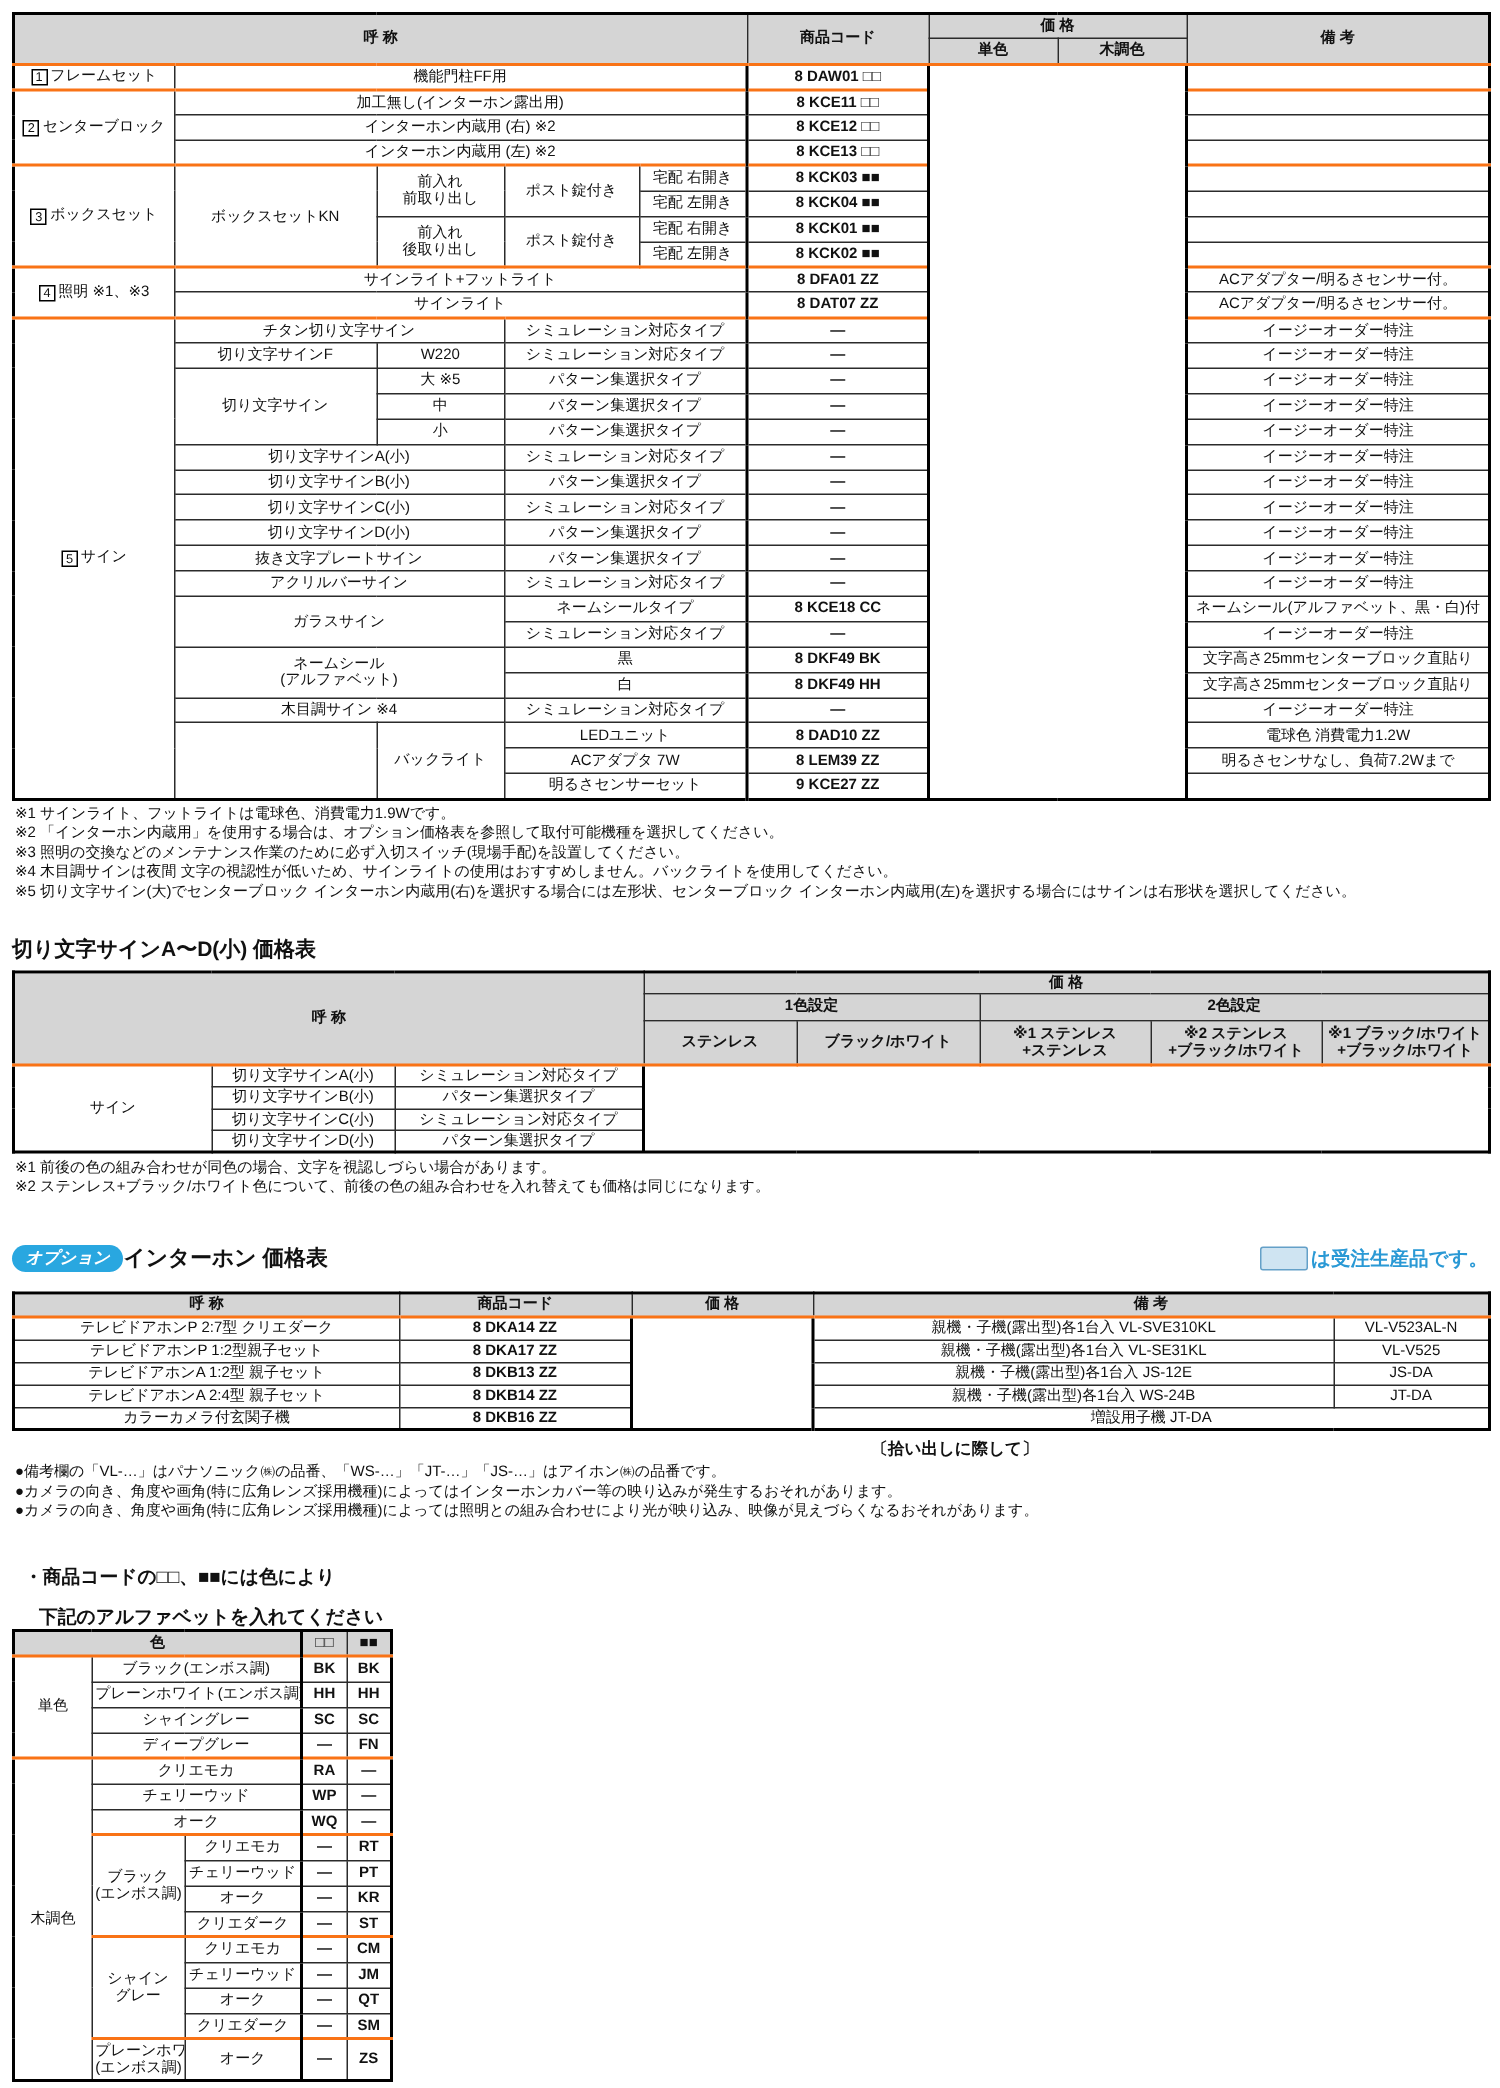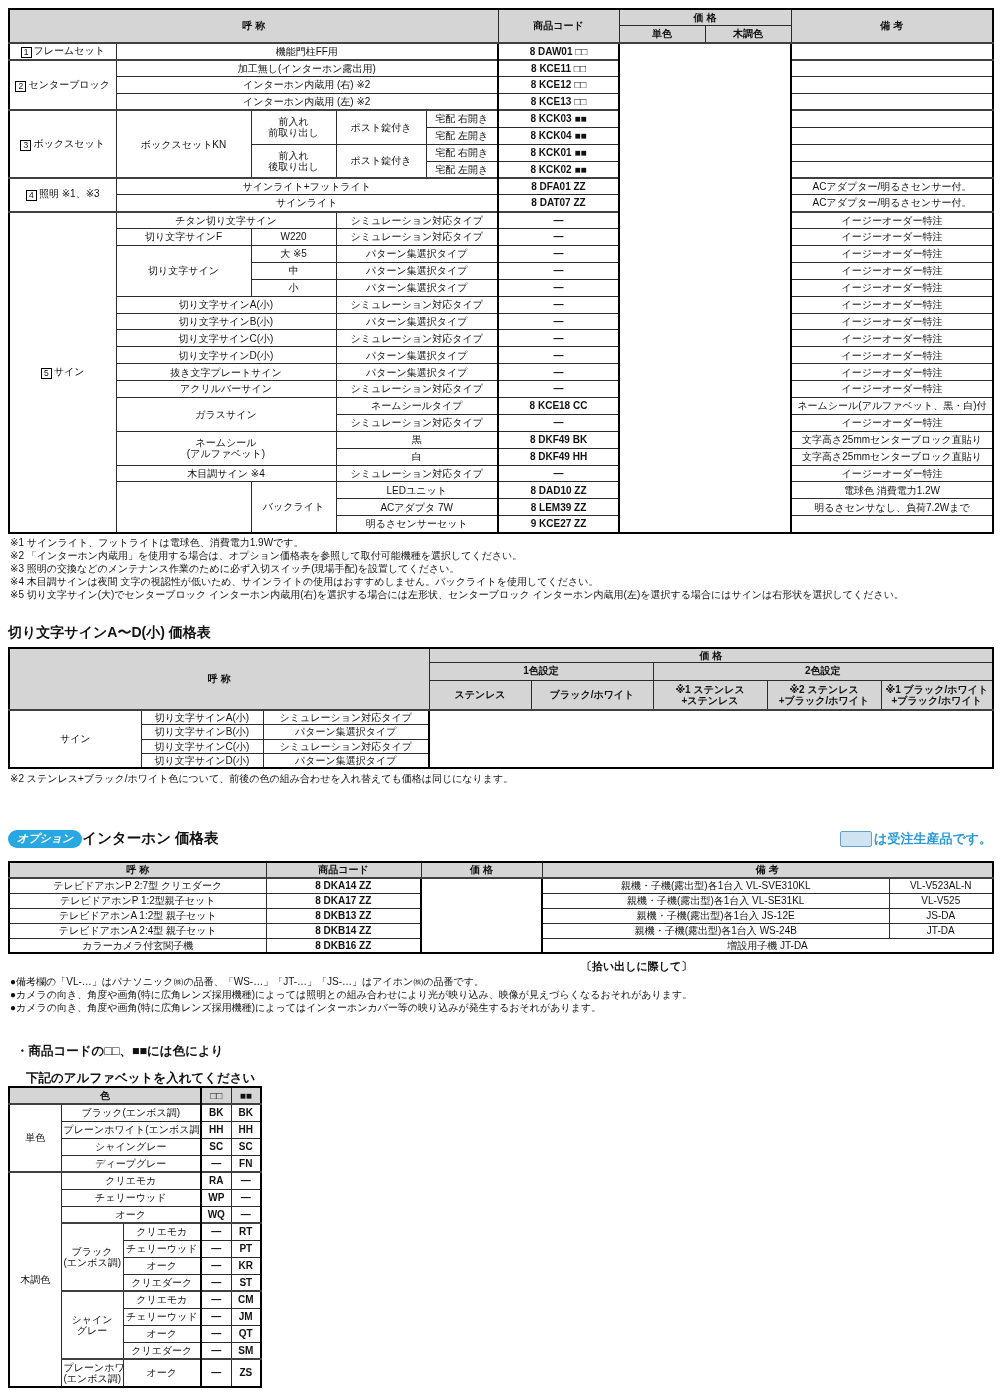--- a/index.html
+++ b/index.html
@@ -12,21 +12,21 @@
     border:1px solid #2b2b2b;padding:0 2px;text-align:center;vertical-align:middle;
     font-size:10px;line-height:1.12;overflow:hidden;white-space:nowrap;
   }
   .hd{background:#d5d5d5;font-weight:bold;}
   .cat{text-align:left;padding-left:5px;}
   .code{font-weight:bold;font-size:10.5px;margin-left:48px;}
   .ccode{font-weight:bold;font-size:10.5px;}
   .bk{font-size:9px;}
   .blank{background:#fff;}
   .bl2{border-left:2px solid #000 !important;}
-  tr.bt td{border-top:2px solid #404040;}
+  tr.bt td{border-top:2px solid #f97316;}
   .main{left:8px;top:8px;width:984px;}
   .main tr{height:16.9px;}
   .t2{left:8px;top:647px;width:984px;}
   .t2 tr{height:14.5px;}
   .t2 tr.hr14{height:14px;}.t2 tr.hr18{height:18px;}.t2 tr.hr30{height:30px;}
   .opt{left:8px;top:861px;width:984px;}
   .opt tr{height:15px;}.opt tr.hr16{height:16px;}
   .ct{left:8px;top:1086px;width:252px;}
   .ct tr{height:17px;}.ct tr.tall{height:28px;}
   .numbox{
@@ -305,20 +305,21 @@
           <td>シミュレーション対応タイプ</td>
         </tr>
         <tr>
           <td>切り文字サインD(小)</td>
           <td>パターン集選択タイプ</td>
         </tr>
       </tbody>
     </table>
 
   <div class="notes" style="left:10px;top:773px;">
+    <div>※1 前後の色の組み合わせが同色の場合、文字を視認しづらい場合があります。</div>
     <div>※2 ステンレス+ブラック/ホワイト色について、前後の色の組み合わせを入れ替えても価格は同じになります。</div>
   </div>
 
   <div class="opt-head">
     <span class="badge">オプション</span>
     <span class="opt-title">インターホン 価格表</span>
     <span class="legend">
       <span class="legend-box"></span>
       <span>は受注生産品です。</span>
     </span>
@@ -368,22 +369,22 @@
           <td>カラーカメラ付玄関子機</td>
           <td class="code">8 DKB16 ZZ</td>
           <td colspan="2" class="bl2">増設用子機 JT-DA</td>
         </tr>
       </tbody>
     </table>
 
   <div class="notes" style="left:10px;top:960px;">
     <div class="notes3-title">〔拾い出しに際して〕</div>
     <div>●備考欄の「VL-…」はパナソニック㈱の品番、「WS-…」「JT-…」「JS-…」はアイホン㈱の品番です。</div>
+    <div>●カメラの向き、角度や画角(特に広角レンズ採用機種)によってはインターホンカバー等の映り込みが発生するおそれがあります。</div>
     <div>●カメラの向き、角度や画角(特に広角レンズ採用機種)によっては照明との組み合わせにより光が映り込み、映像が見えづらくなるおそれがあります。</div>
-    <div>●カメラの向き、角度や画角(特に広角レンズ採用機種)によってはインターホンカバー等の映り込みが発生するおそれがあります。</div>
   </div>
 
   <div class="color-note">
     <div>・商品コードの□□、■■には色により</div>
     <div class="ln2">下記のアルファベットを入れてください</div>
   </div>
 
   <table class="tbl ct">
       <colgroup>
         <col style="width: 52px;">

